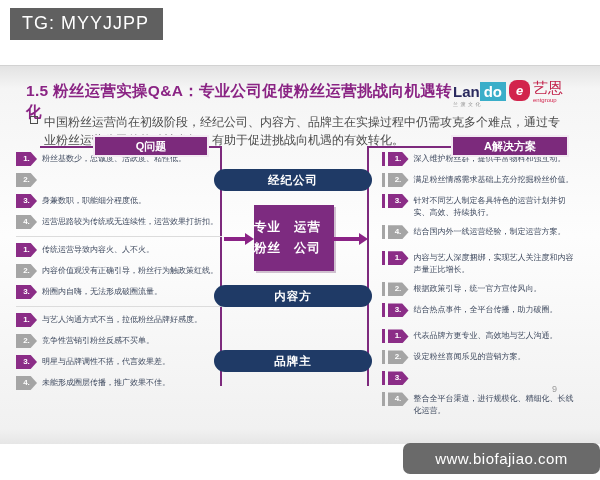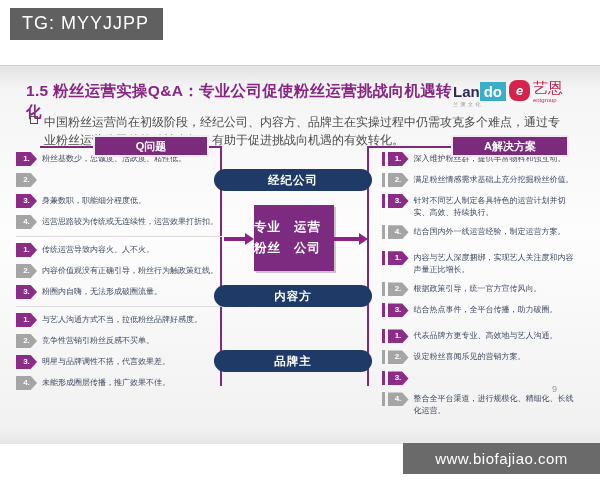--- a/index.html
+++ b/index.html
@@ -4,21 +4,21 @@
 <style>
   html,body{margin:0;padding:0;}
   body{width:600px;height:480px;position:relative;background:#ffffff;
        font-family:"Liberation Sans","DejaVu Sans",sans-serif;overflow:hidden;}
 
   
   .tg-box{position:absolute;left:10px;top:8px;background:#606060;color:#fff;
           font-size:18px;letter-spacing:1px;padding:5px 14px 6px 12px;}
   .watermark{position:absolute;left:403px;top:443px;width:197px;height:31px;
              background:#6a6a6a;color:#fff;font-size:15px;display:flex;
-             align-items:center;justify-content:center;letter-spacing:.5px;}
+             align-items:center;justify-content:center;letter-spacing:.5px;border-radius:7px;}
 
   
   .slide{position:absolute;left:0;top:65px;width:600px;height:378px;
          background:linear-gradient(180deg,#e3e3e3 0%,#f5f5f5 6%,#fdfdfd 45%,#f1f1f1 96%,#e6e6e6 100%);
          border-top:1px solid #d2d2d2;}
 
   .title{position:absolute;left:26px;top:15px;width:430px;font-size:15.5px;font-weight:bold;
          color:#8a2484;letter-spacing:.3px;}
 
   

